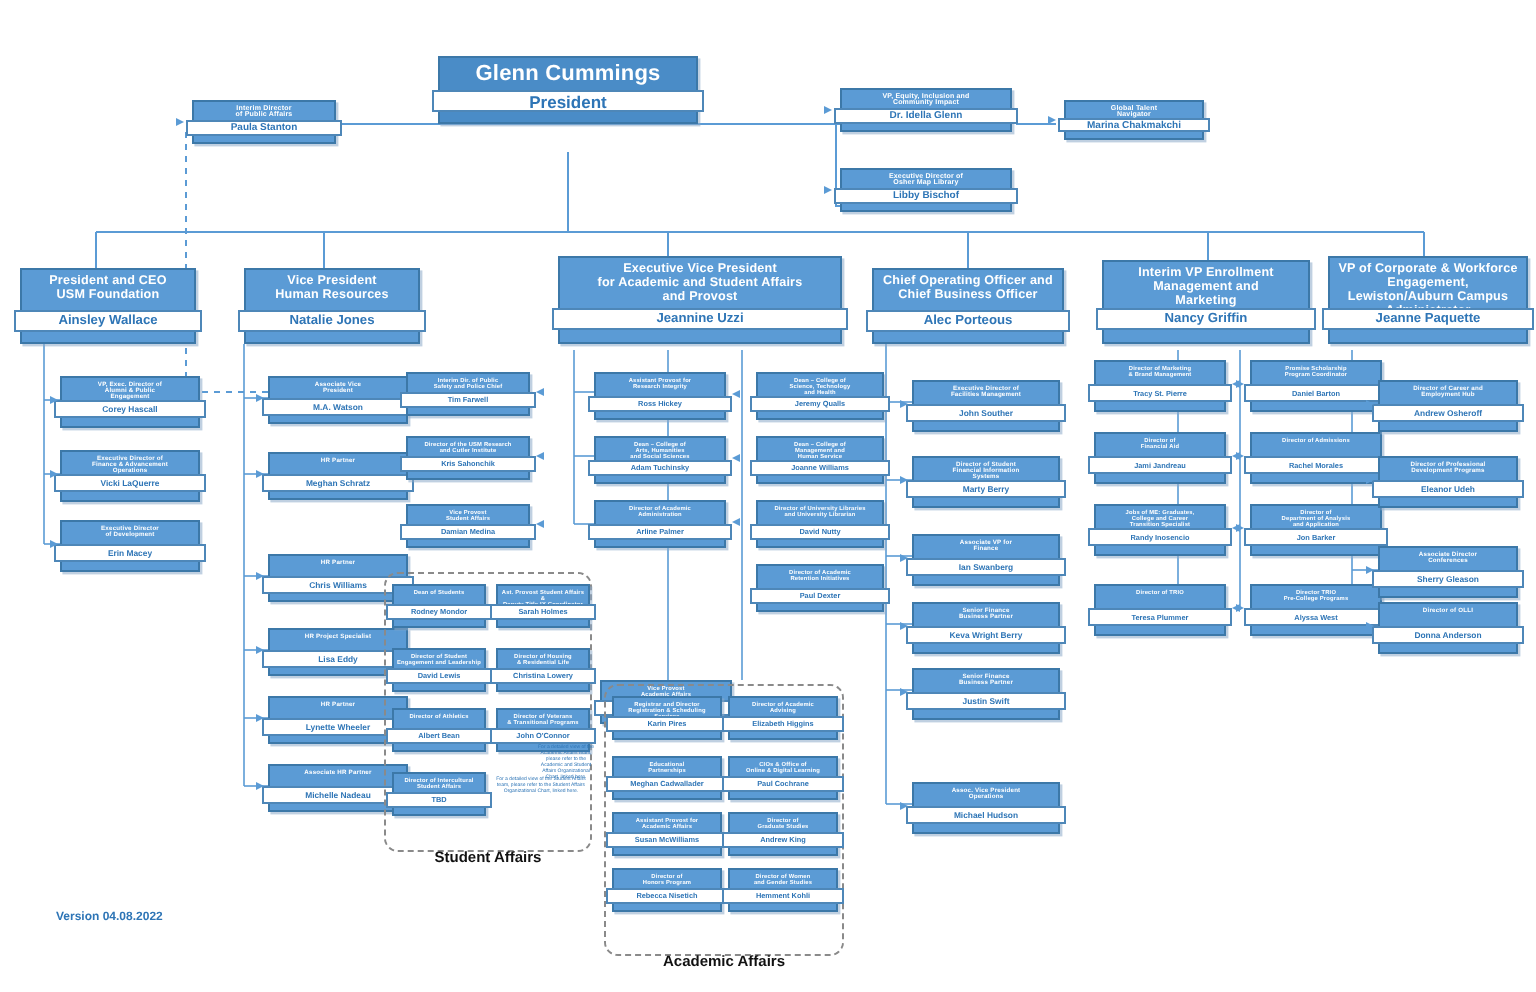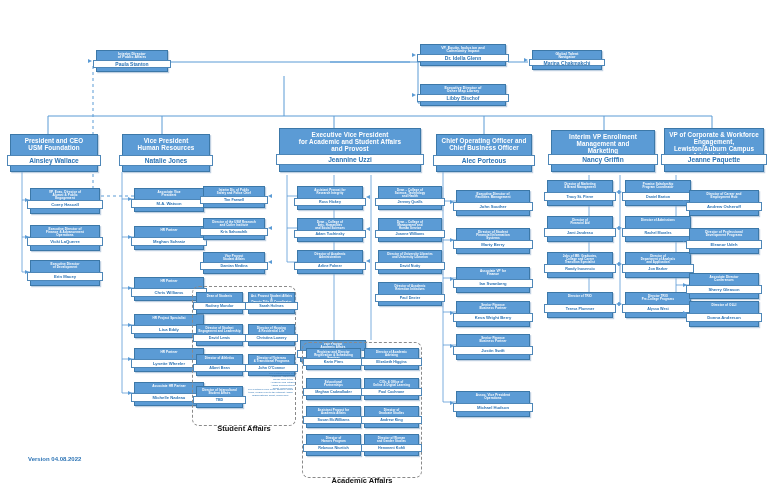--- a/index.html
+++ b/index.html
@@ -100,20 +100,24 @@
       <path d="M287,196 L297,196"></path>
         <path d="M287,228 L297,228"></path>
         <path d="M287,262 L297,262"></path>
       <path d="M371,175 L371,340"></path>
       <path d="M334,175 L334,340"></path>
 
       <path d="M589,175 L589,305"></path>
       <path d="M620,175 L620,305"></path>
     </g>
   </svg>
+<div class="box lvl0" style="left: 219px; top: 28px; width: 130px; height: 34px;">
+      <div class="title">Glenn Cummings</div>
+      <div class="namebar" style="bottom: 5px; height: 11px; line-height: 10px;">President</div>
+    </div>
     <div class="box lvl2" style="left: 96px; top: 50px; width: 72px; height: 22px;">
       <div class="title">Interim Director<br>of Public Affairs</div>
       <div class="namebar" style="bottom: 3px; height: 8px; line-height: 7px;">Paula Stanton</div>
     </div>
     <div class="box lvl2" style="left: 420px; top: 44px; width: 86px; height: 22px;">
       <div class="title">VP, Equity, Inclusion and<br>Community Impact</div>
       <div class="namebar" style="bottom: 3px; height: 8px; line-height: 7px;">Dr. Idella Glenn</div>
     </div>
     <div class="box lvl2" style="left: 532px; top: 50px; width: 70px; height: 20px;">
       <div class="title">Global Talent<br>Navigator</div>

